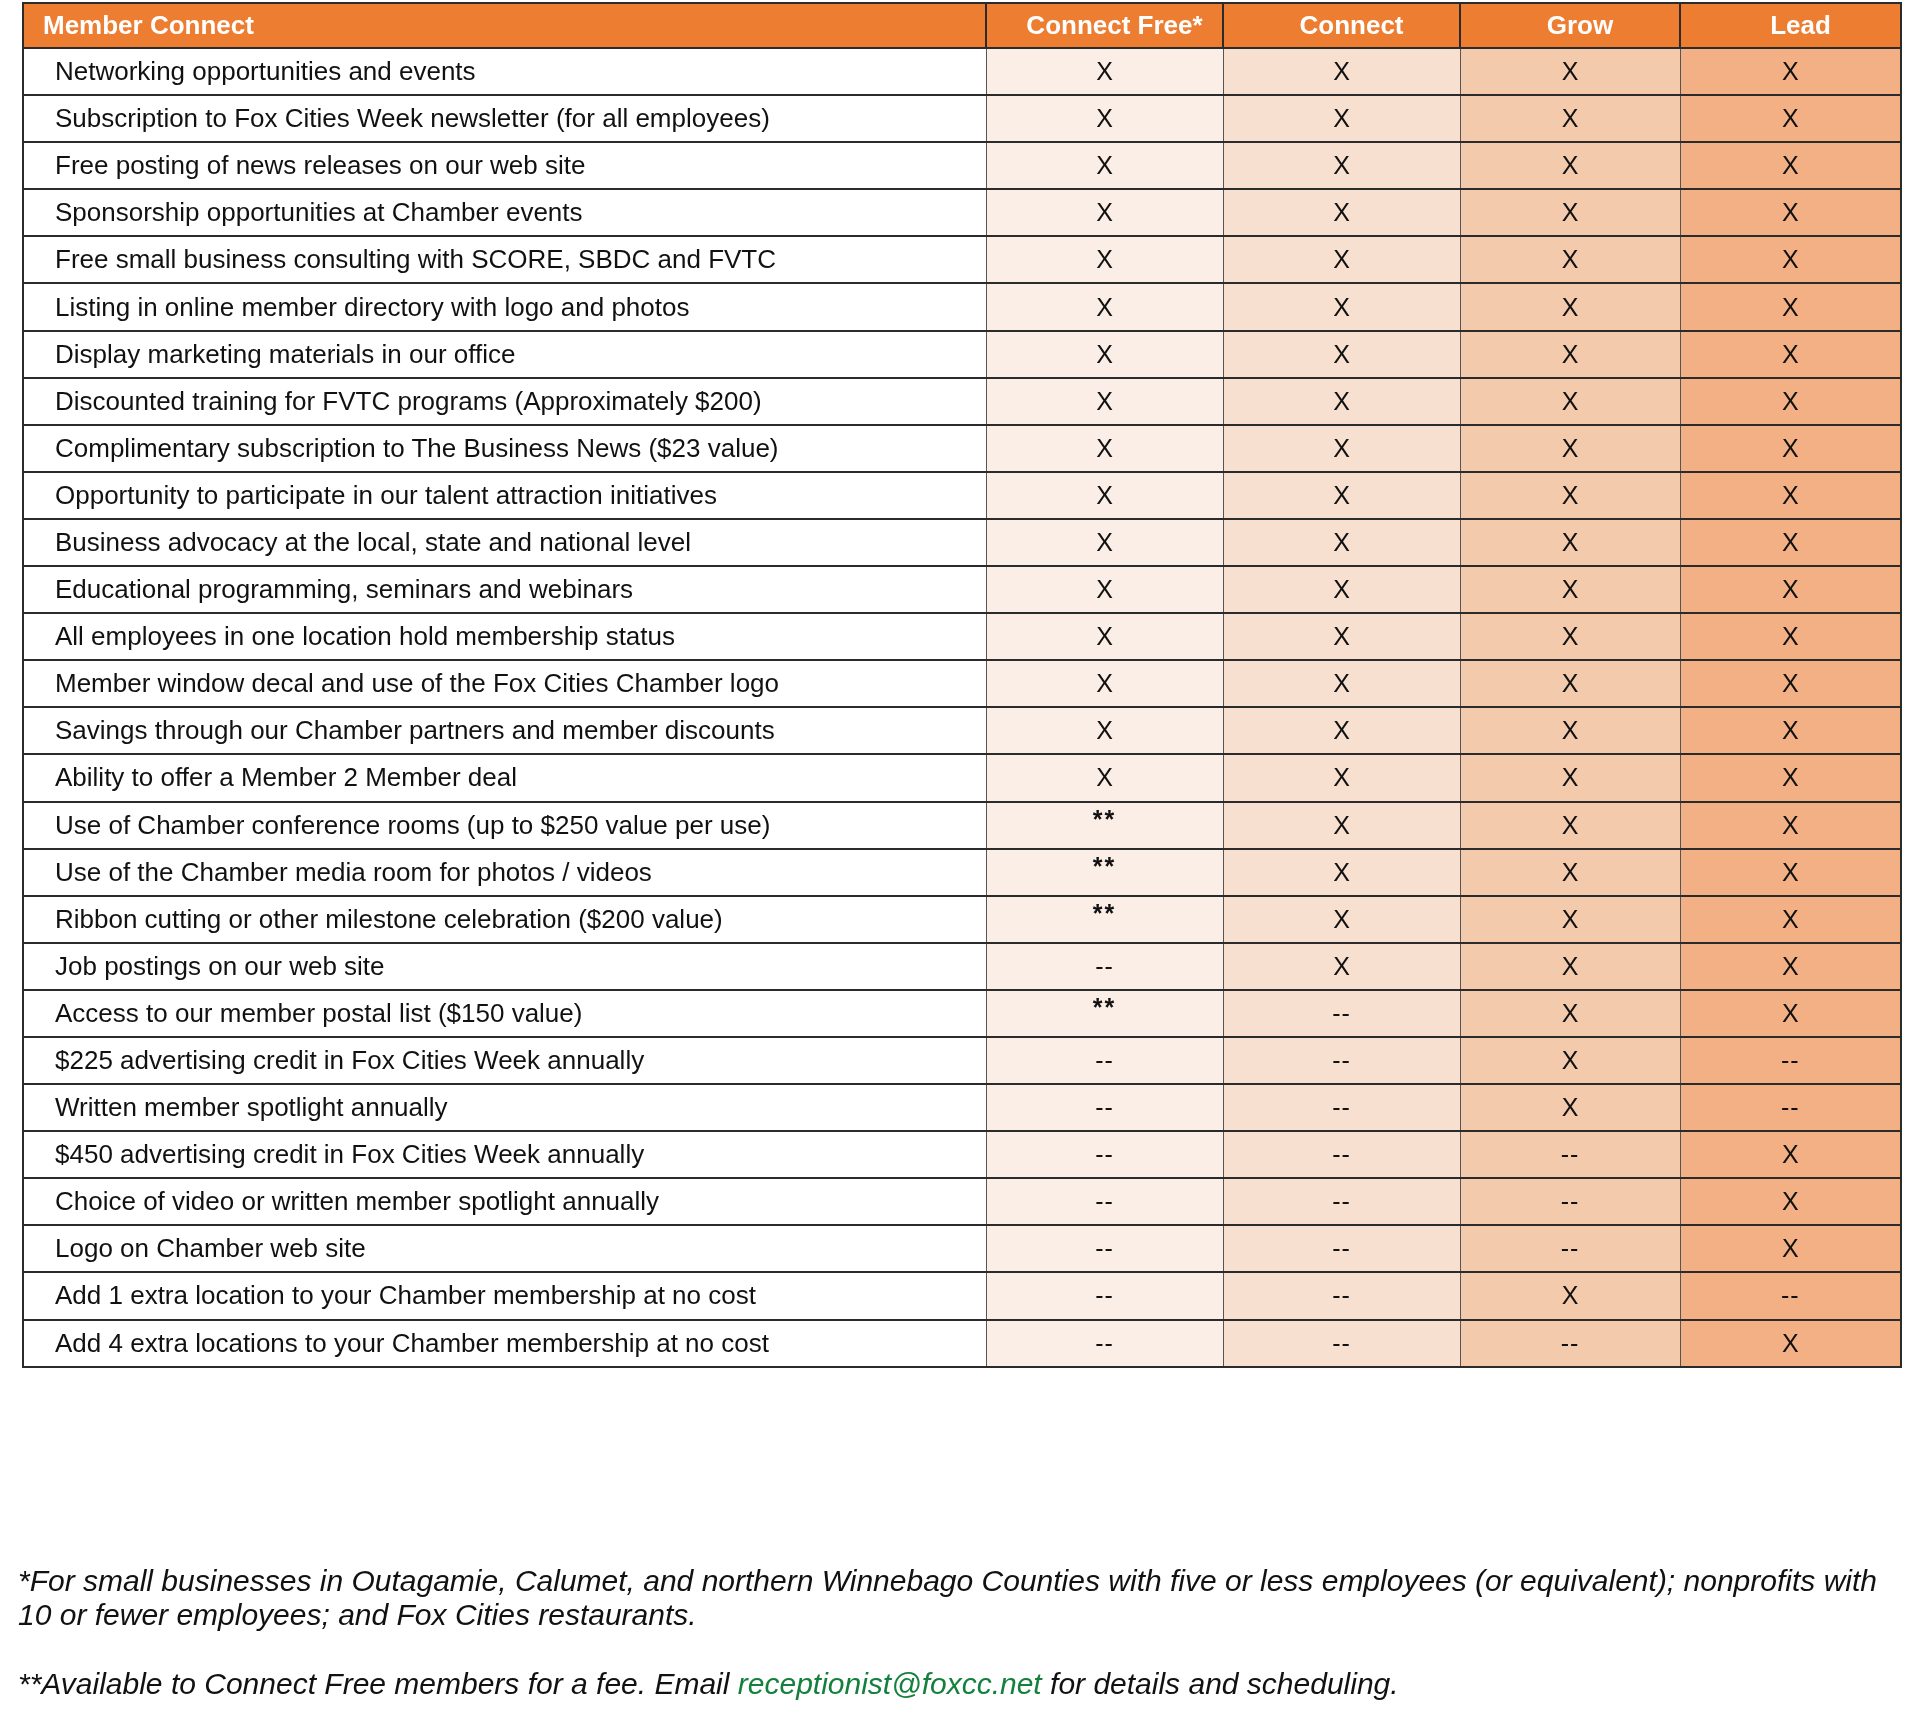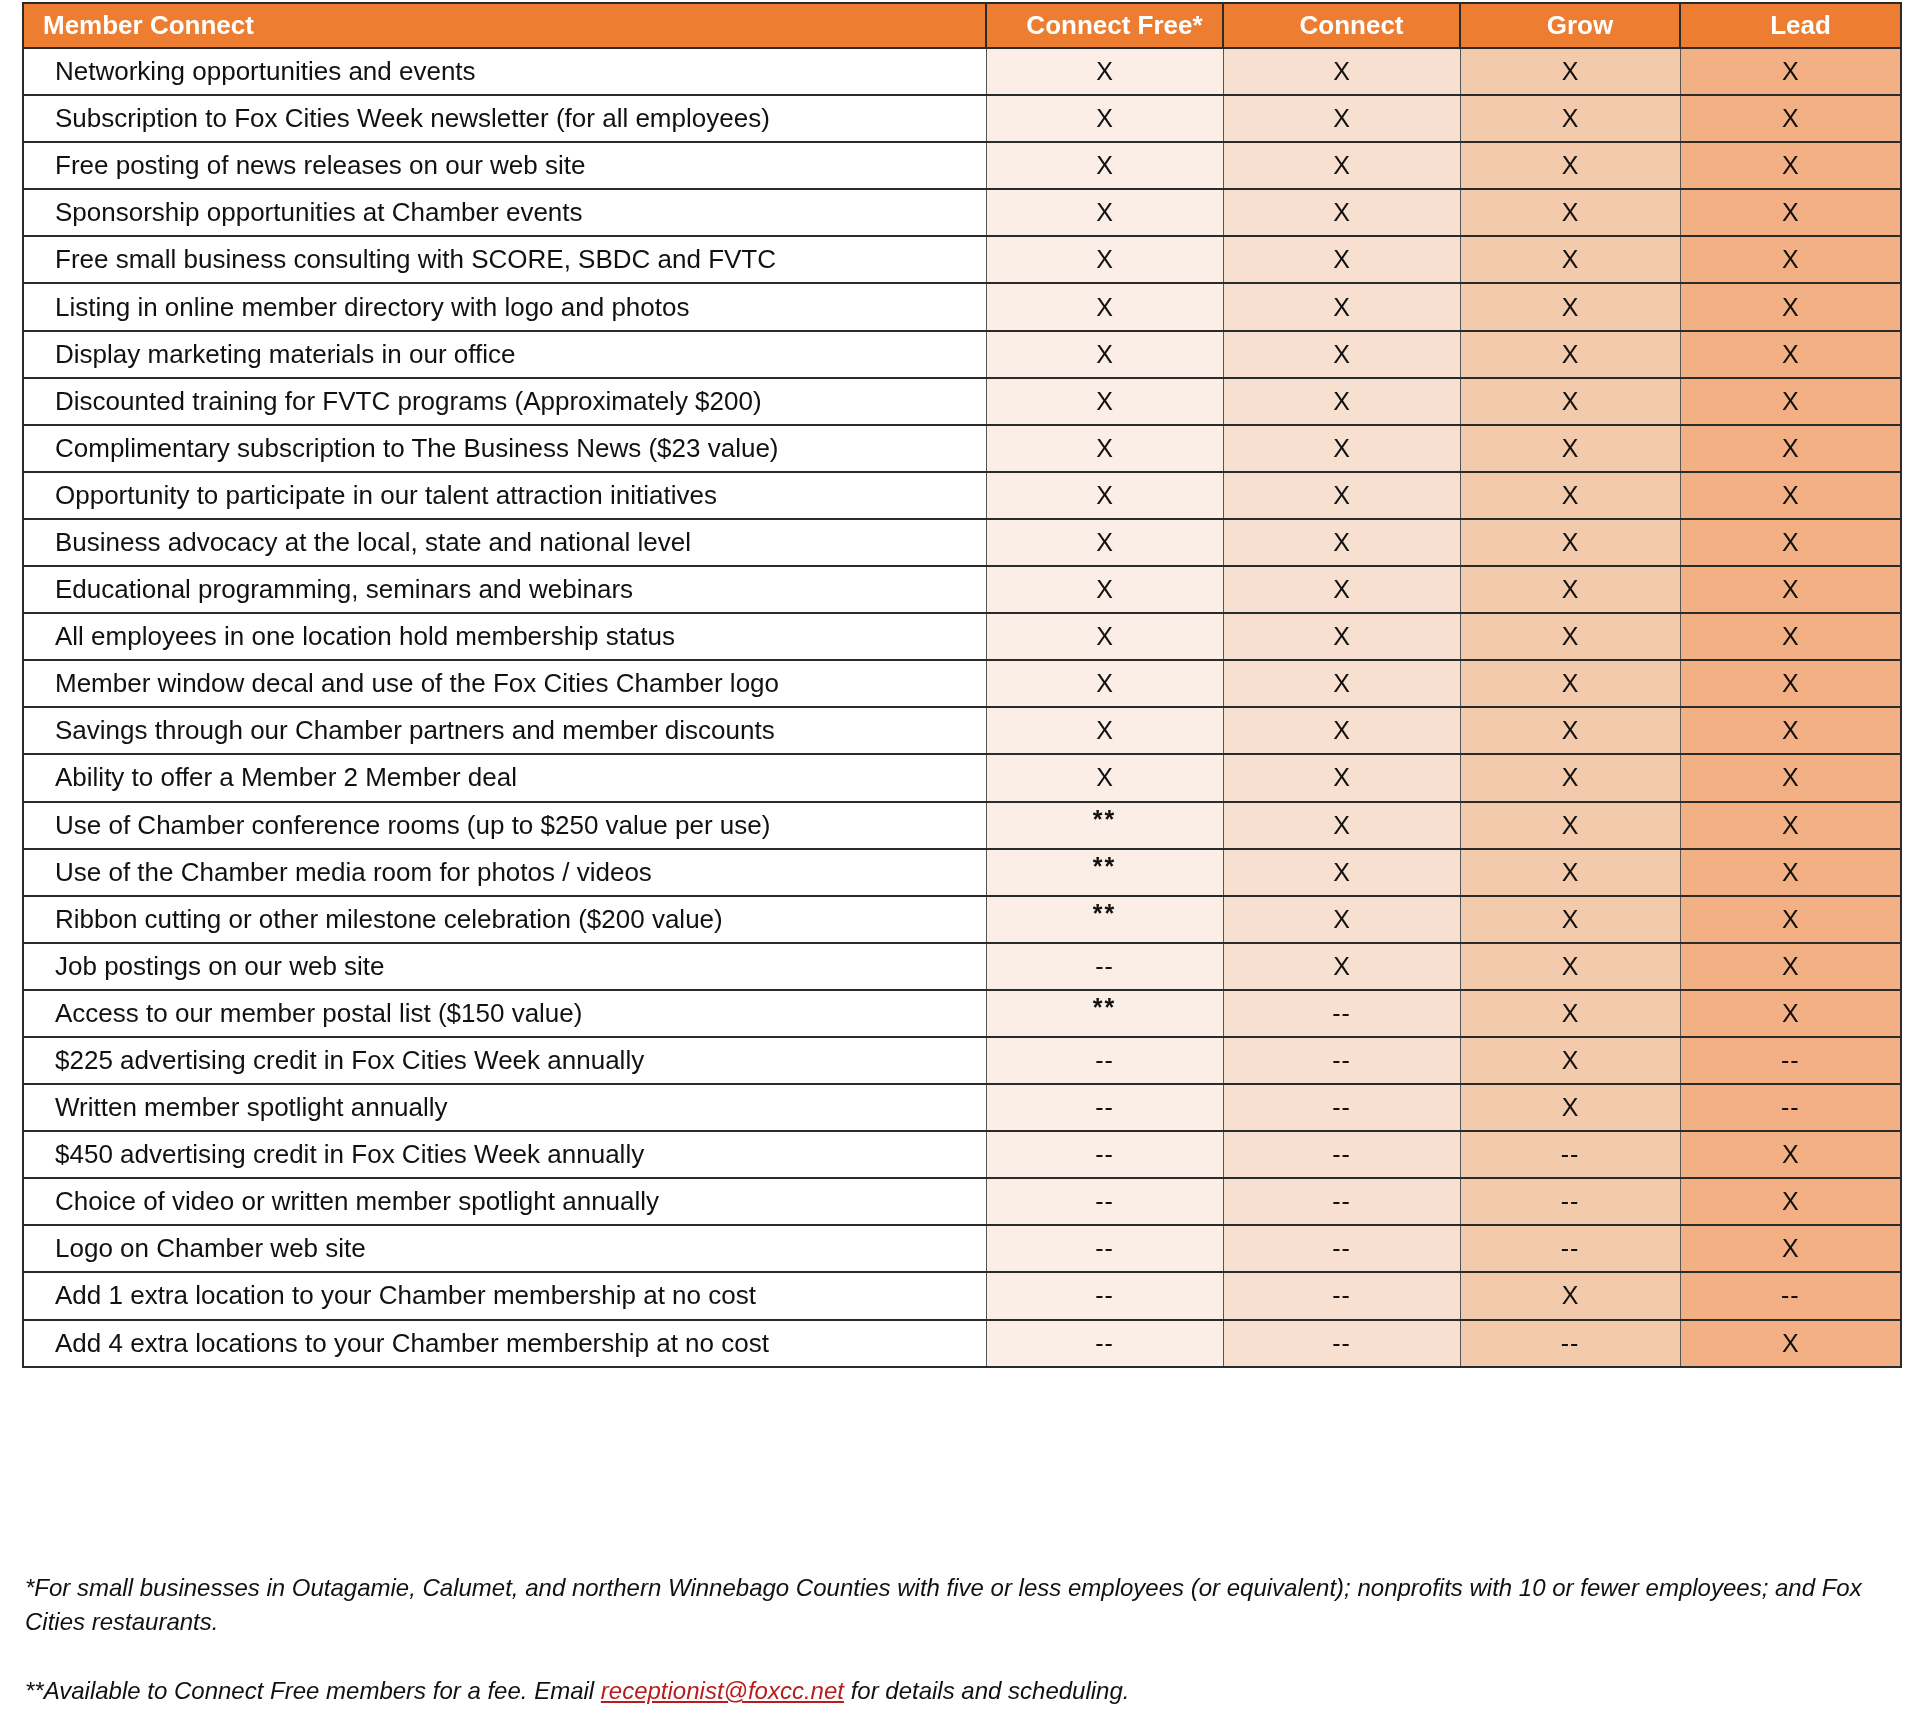--- a/index.html
+++ b/index.html
@@ -80,30 +80,29 @@
     top: -6px;
     font-weight: bold;
     letter-spacing: 2px;
   }
   .mark-none { letter-spacing: 1px; }
 
   .footnote {
     position: absolute;
     left: 17px;
     font-style: italic;
-    font-size: 24px;
+    font-size: 30px;
     line-height: 34px;
     color: #111111;
-    margin: 8px;
+    margin: 1px;
   }
   .footnote-1 { top: 1563px; width: 1880px; }
   .footnote-2 { top: 1666px; width: 1880px; }
   .email-link {
-    color: #b91c1c;
-    text-decoration: underline;
+    color: #15803d;
   }
 </style>
 </head>
 <body>
 
 <table class="benefits-table">
   <colgroup>
     <col class="c-benefit">
     <col class="c-free">
     <col class="c-connect">

